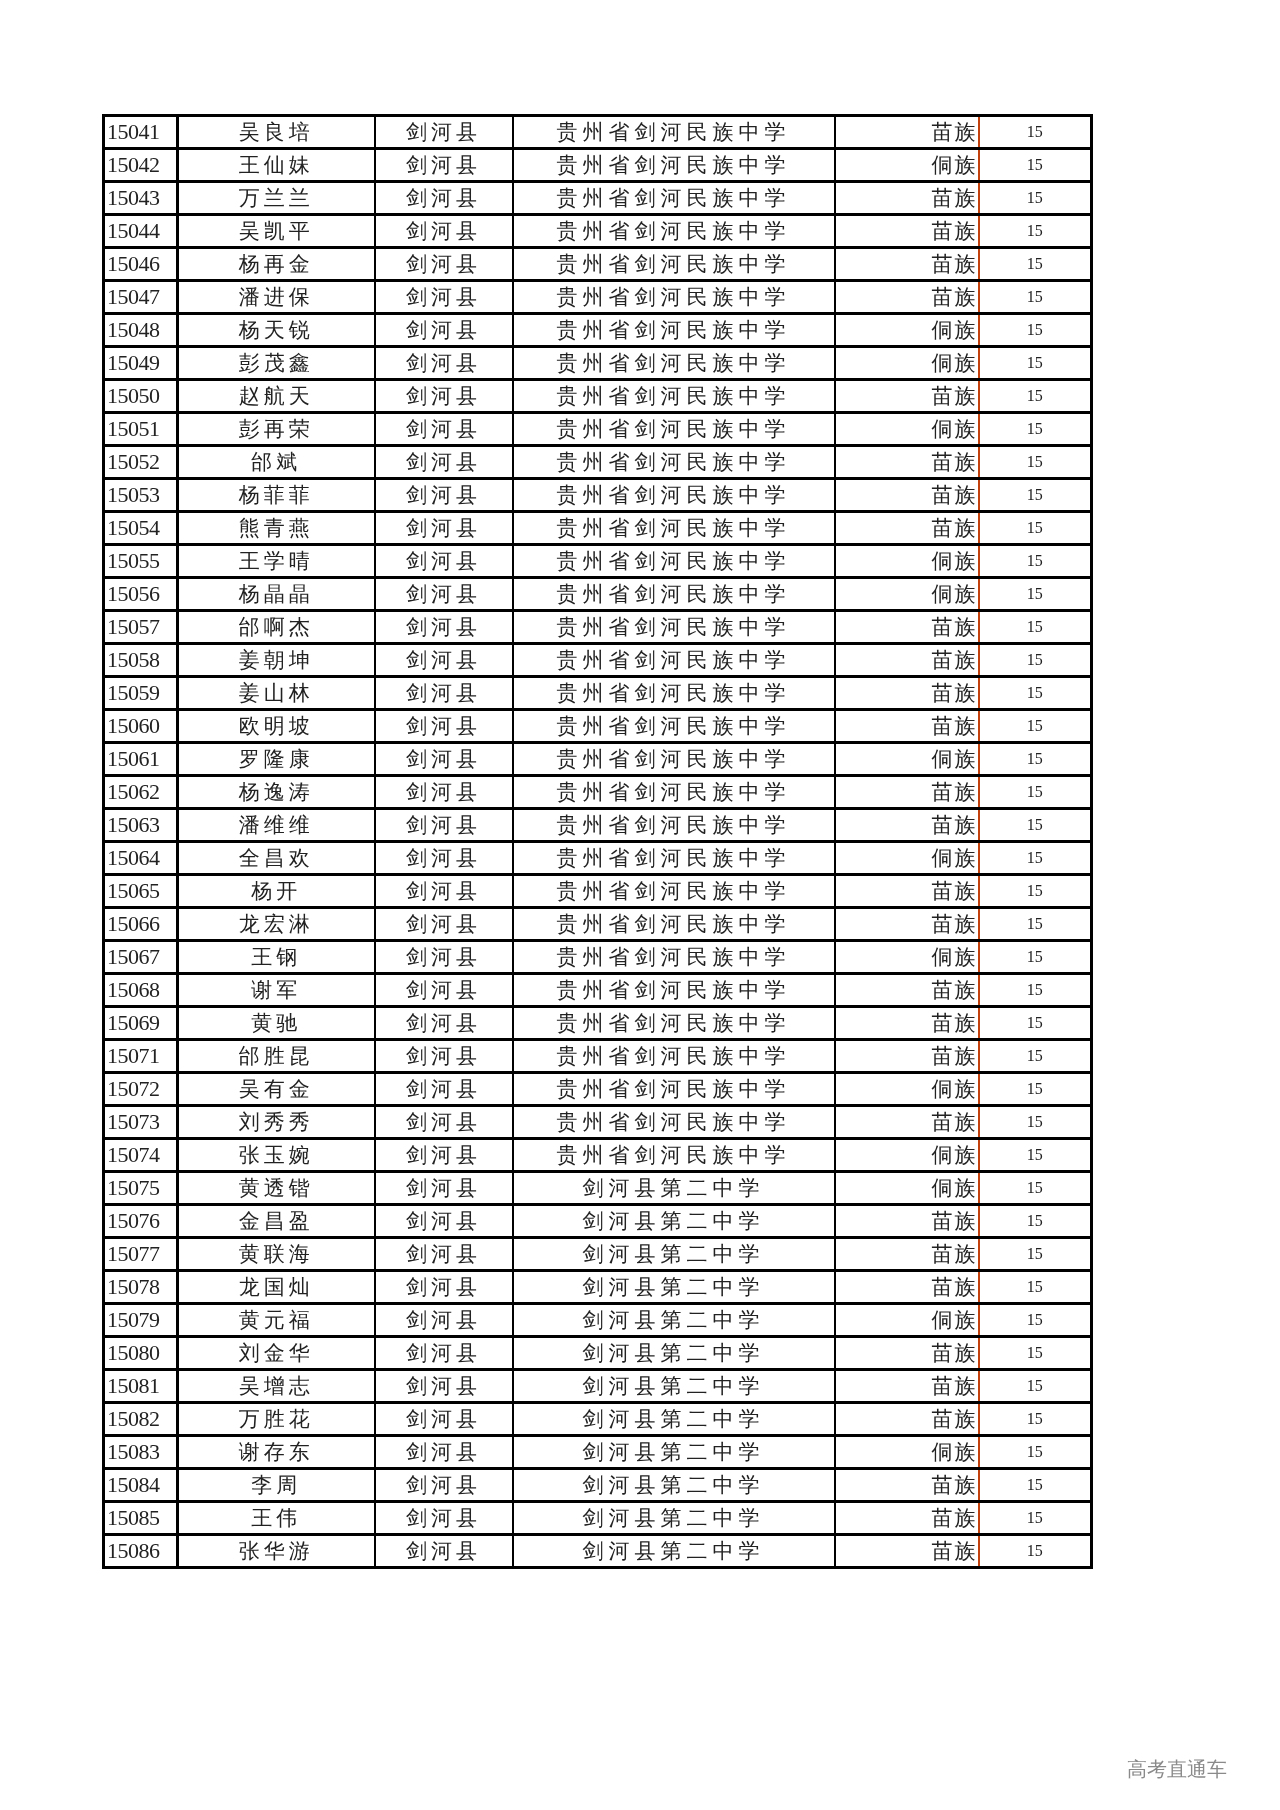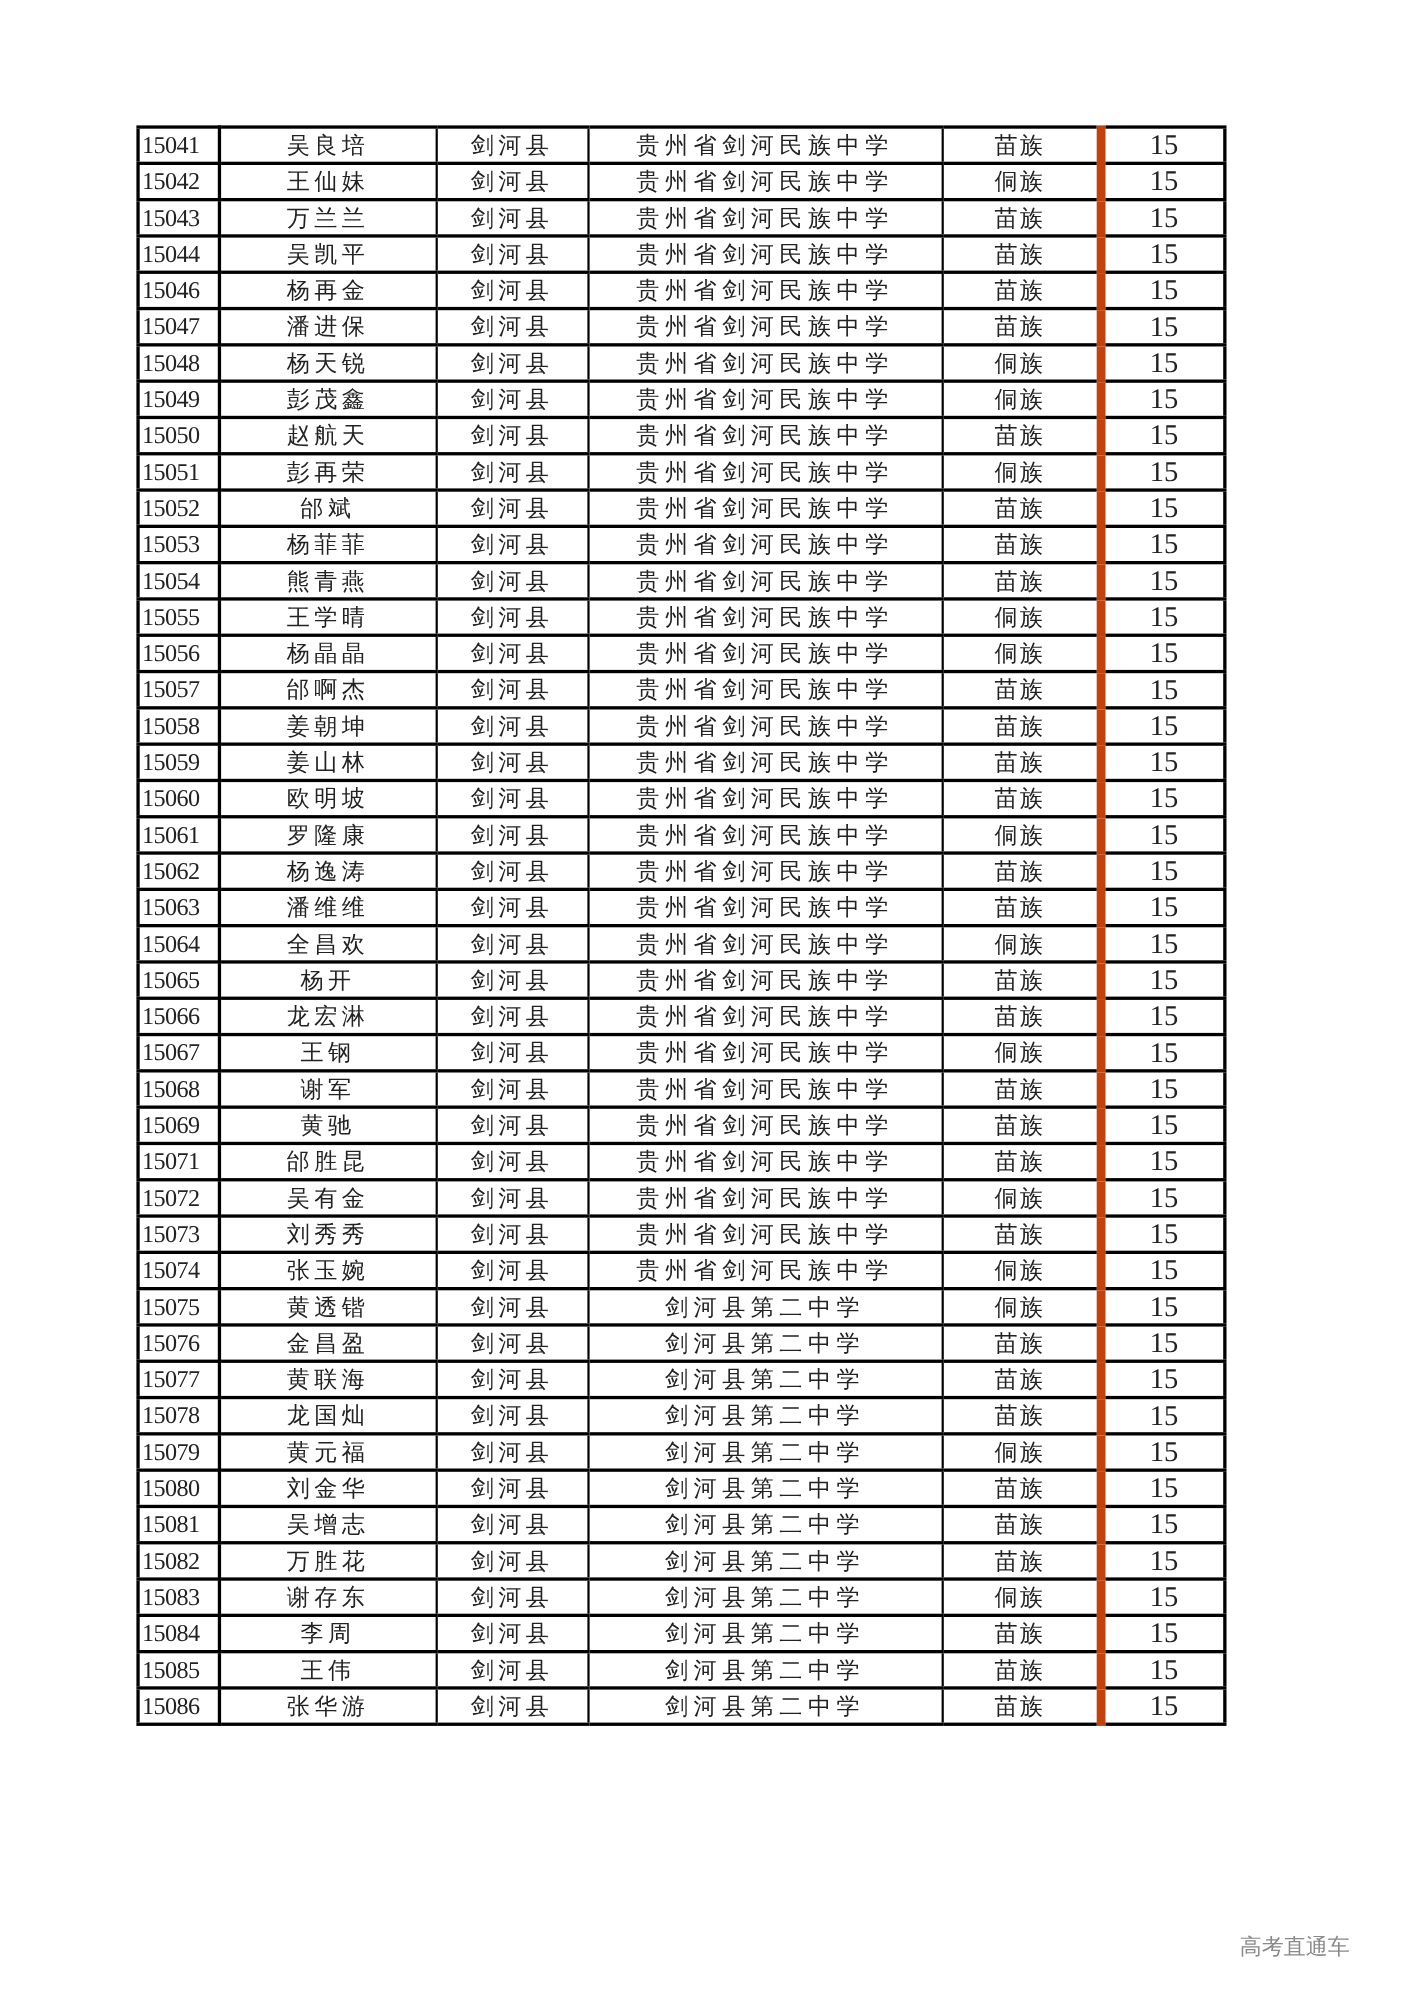--- a/index.html
+++ b/index.html
@@ -16,21 +16,21 @@
       color: #1a1a1a;
     }
     .page {
       position: absolute;
       left: 0; top: 0;
       width: 1280px; height: 1810px;
       background: #ffffff;
     }
     table.roster {
       position: absolute;
-      left: 124px;
+      left: 102px;
       top: 114px;
       border-collapse: collapse;
       table-layout: fixed;
       border: 3px solid #000;
     }
     table.roster col.c-id   { width: 74px; }
     table.roster col.c-name { width: 197px; }
     table.roster col.c-cnty { width: 138px; }
     table.roster col.c-sch  { width: 322px; }
     table.roster col.c-eth  { width: 144px; }
@@ -54,24 +54,24 @@
       text-align: left;
       padding-left: 2px;
       font-family: "Liberation Serif", "DejaVu Serif", serif;
       font-size: 22px;
       letter-spacing: -0.5px;
       border-right: 3px solid #000;
     }
     table.roster td.c-name { letter-spacing: 4px; }
     table.roster td.c-cnty { letter-spacing: 4px; }
     table.roster td.c-sch  { letter-spacing: 5px; }
-    table.roster td.c-eth  { letter-spacing: 2px; border-right: 8px solid #c2410c; }
+    table.roster td.c-eth  { letter-spacing: 2px; border-right: 2px solid #c2410c; text-align: right; }
     table.roster td.c-num {
       font-family: "Liberation Serif", "DejaVu Serif", serif;
-      font-size: 26px;
+      font-size: 16px;
     }
     .watermark {
       position: absolute;
       left: 1127px;
       top: 1756px;
       font-family: "DejaVu Sans", "Liberation Sans", sans-serif;
       font-size: 20px;
       color: #8a8a8a;
       letter-spacing: 0px;
     }

